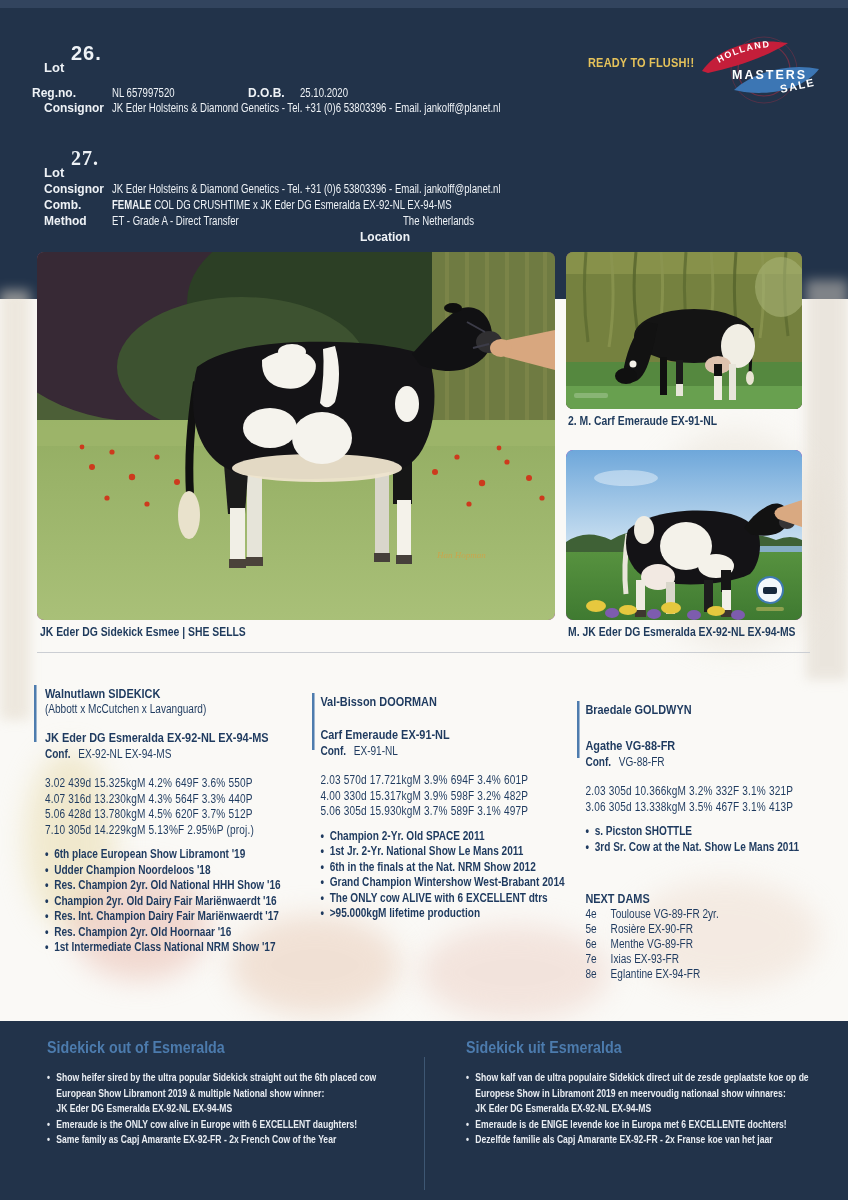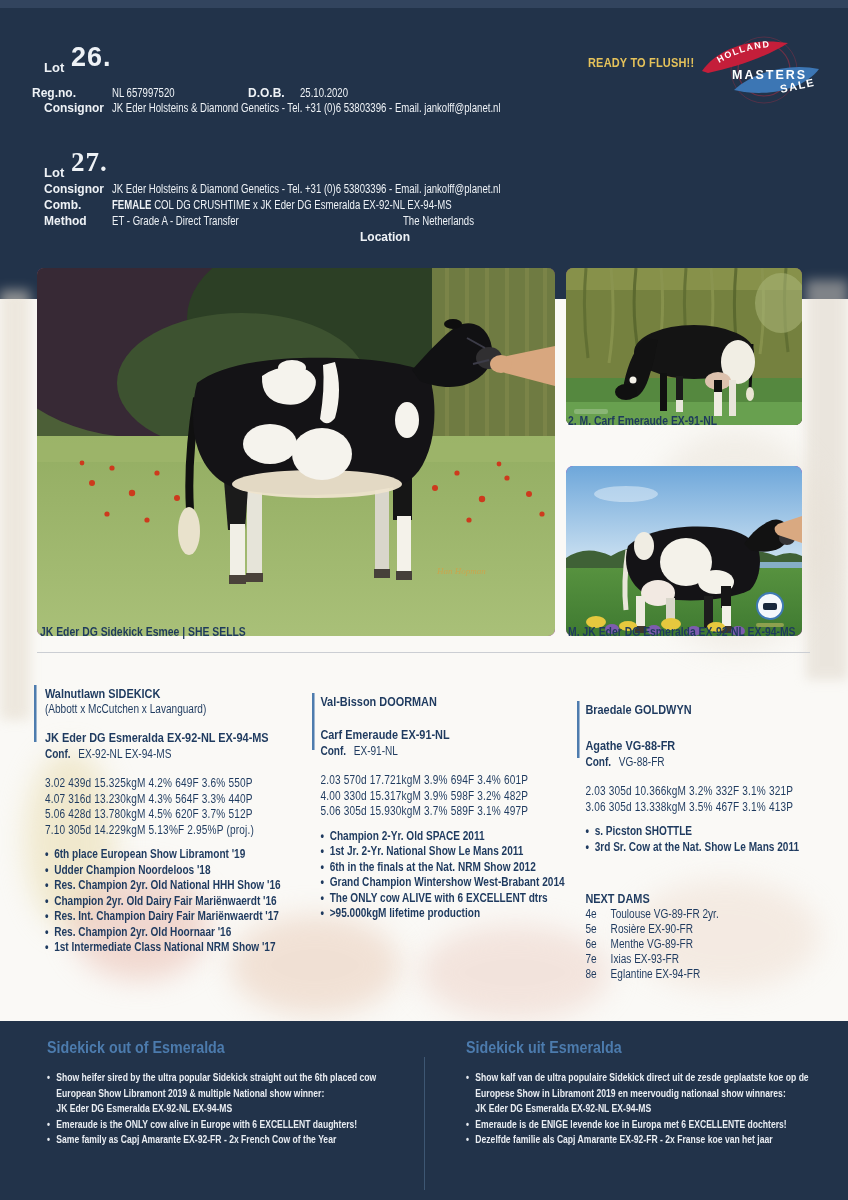--- a/index.html
+++ b/index.html
@@ -4,30 +4,30 @@
 <style>
   html,body{margin:0;padding:0;background:#d9d9d9;}
   .page{position:relative;width:848px;height:1200px;margin:0 auto;background:#faf9f6;
         font-family:"Liberation Sans",sans-serif;overflow:hidden;}
   .abs{position:absolute;}
   
   .hdr{position:absolute;left:0;top:0;width:848px;height:299px;background:#22334a;color:#eef2f6;padding-left:48px;}
   .hdr-strip{position:absolute;left:0;top:0;width:848px;height:8px;background:#32445e;}
   .ftr{position:absolute;left:0;top:1021px;width:848px;height:179px;background:#22334a;color:#e9edf2;}
   .lot-word{font-size:13px;font-weight:bold;}
-  .lot-num{font-size:27px;font-weight:bold;letter-spacing:1px;}
+  .lot-num{font-size:20px;font-weight:bold;letter-spacing:1px;}
   .lot-title{font-size:31px;font-weight:bold;letter-spacing:-1px;white-space:nowrap;color:#fff;}
   .se{font-family:"DejaVu Sans",sans-serif;font-weight:normal;font-size:52px;line-height:0;
       position:relative;top:9px;margin:0 0 0 7px;letter-spacing:0;}
   .badge{font-size:12.5px;font-weight:bold;color:#e5c25a;letter-spacing:.2px;
          transform:scaleX(.88);transform-origin:0 50%;white-space:nowrap;}
   .hlabel{font-size:12px;font-weight:bold;white-space:nowrap;}
   .hval{font-size:12px;white-space:nowrap;display:inline-block;transform:scaleX(.8);transform-origin:0 50%;}
   
-  .photo{position:absolute;border-radius:7px;overflow:hidden;background:#a21caf;margin-top:16px;}
+  .photo{position:absolute;border-radius:7px;overflow:hidden;background:#a21caf;}
   .cap{position:absolute;font-size:13px;font-weight:bold;color:#1e3a5c;white-space:nowrap;}
   .cap .nw{display:inline-block;transform:scaleX(.8);transform-origin:0 50%;}
   .divider{position:absolute;left:37px;top:652px;width:773px;height:1px;background:#cbced3;}
   
   .ped{position:absolute;width:320px;color:#1e3a5f;transform:scaleX(.84);transform-origin:0 0;
        padding:6px 0 0 13px;box-sizing:border-box;}
   .ped .bar{position:absolute;left:0;top:5px;width:3px;height:57px;background:#4d7cae;}
   .sire{font-size:13px;font-weight:bold;line-height:16px;}
   .par{font-size:12px;line-height:15px;}
   .dam{font-size:13px;font-weight:bold;line-height:16px;margin-top:13px;}

